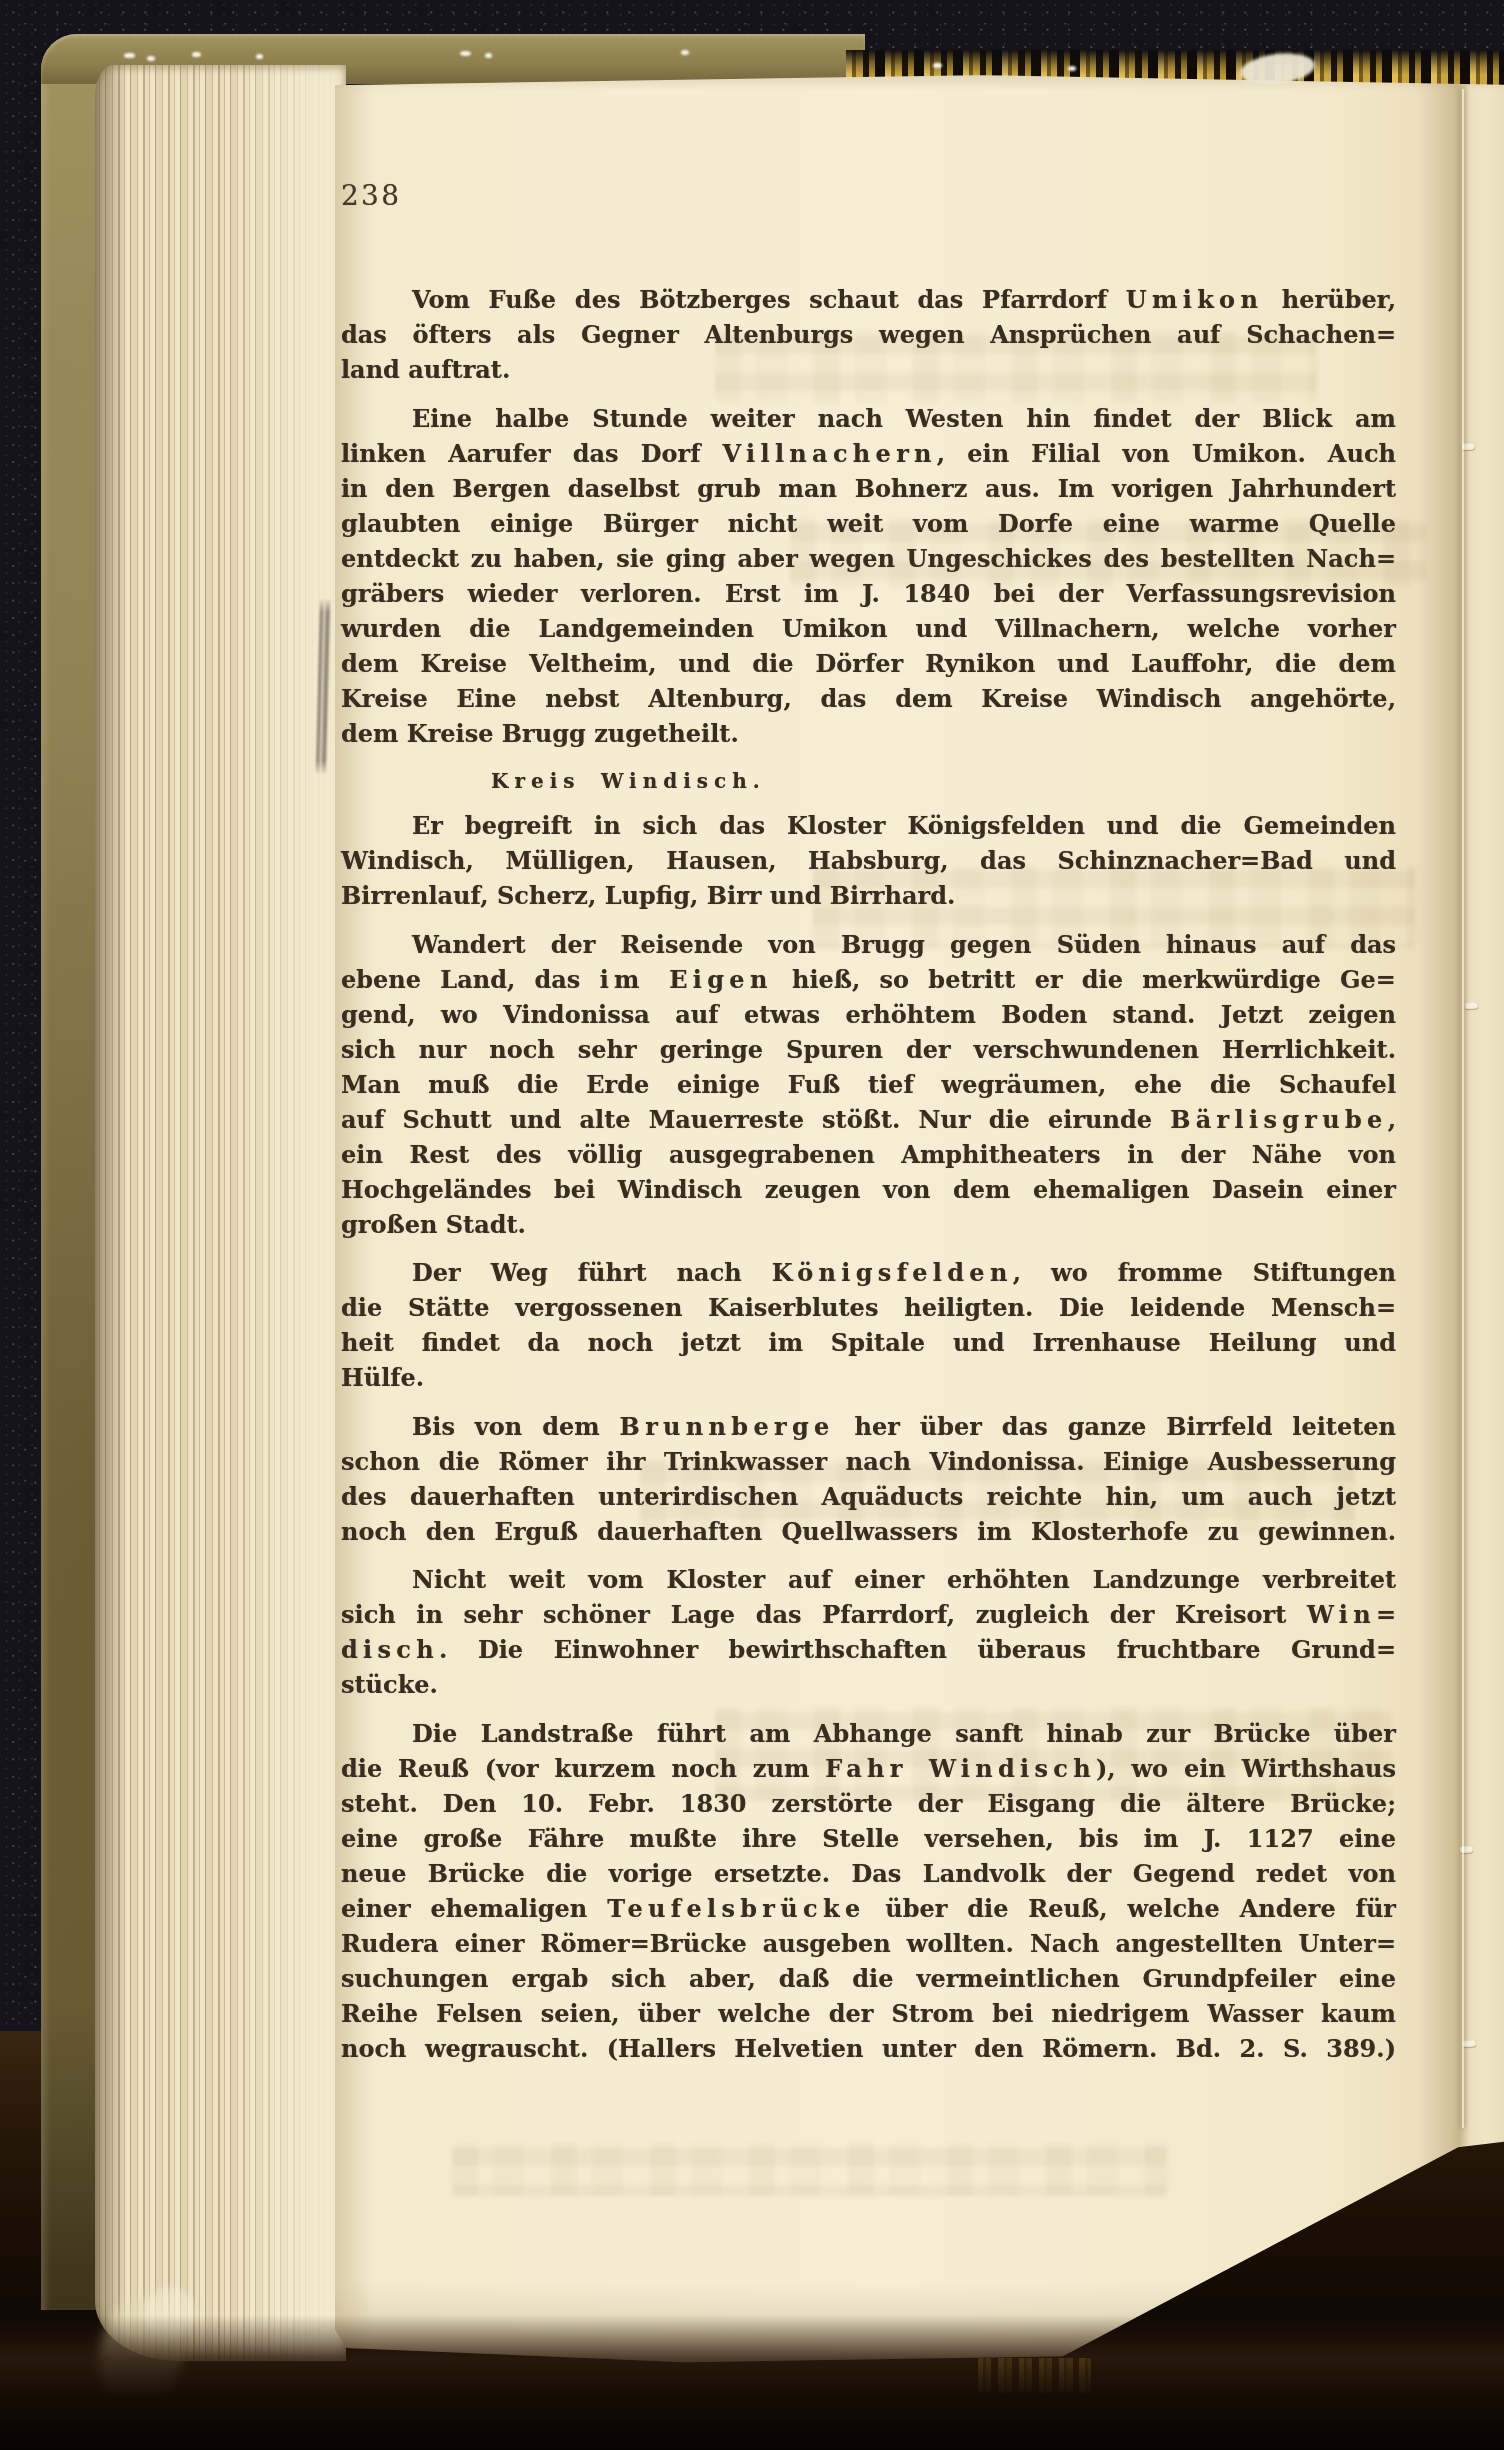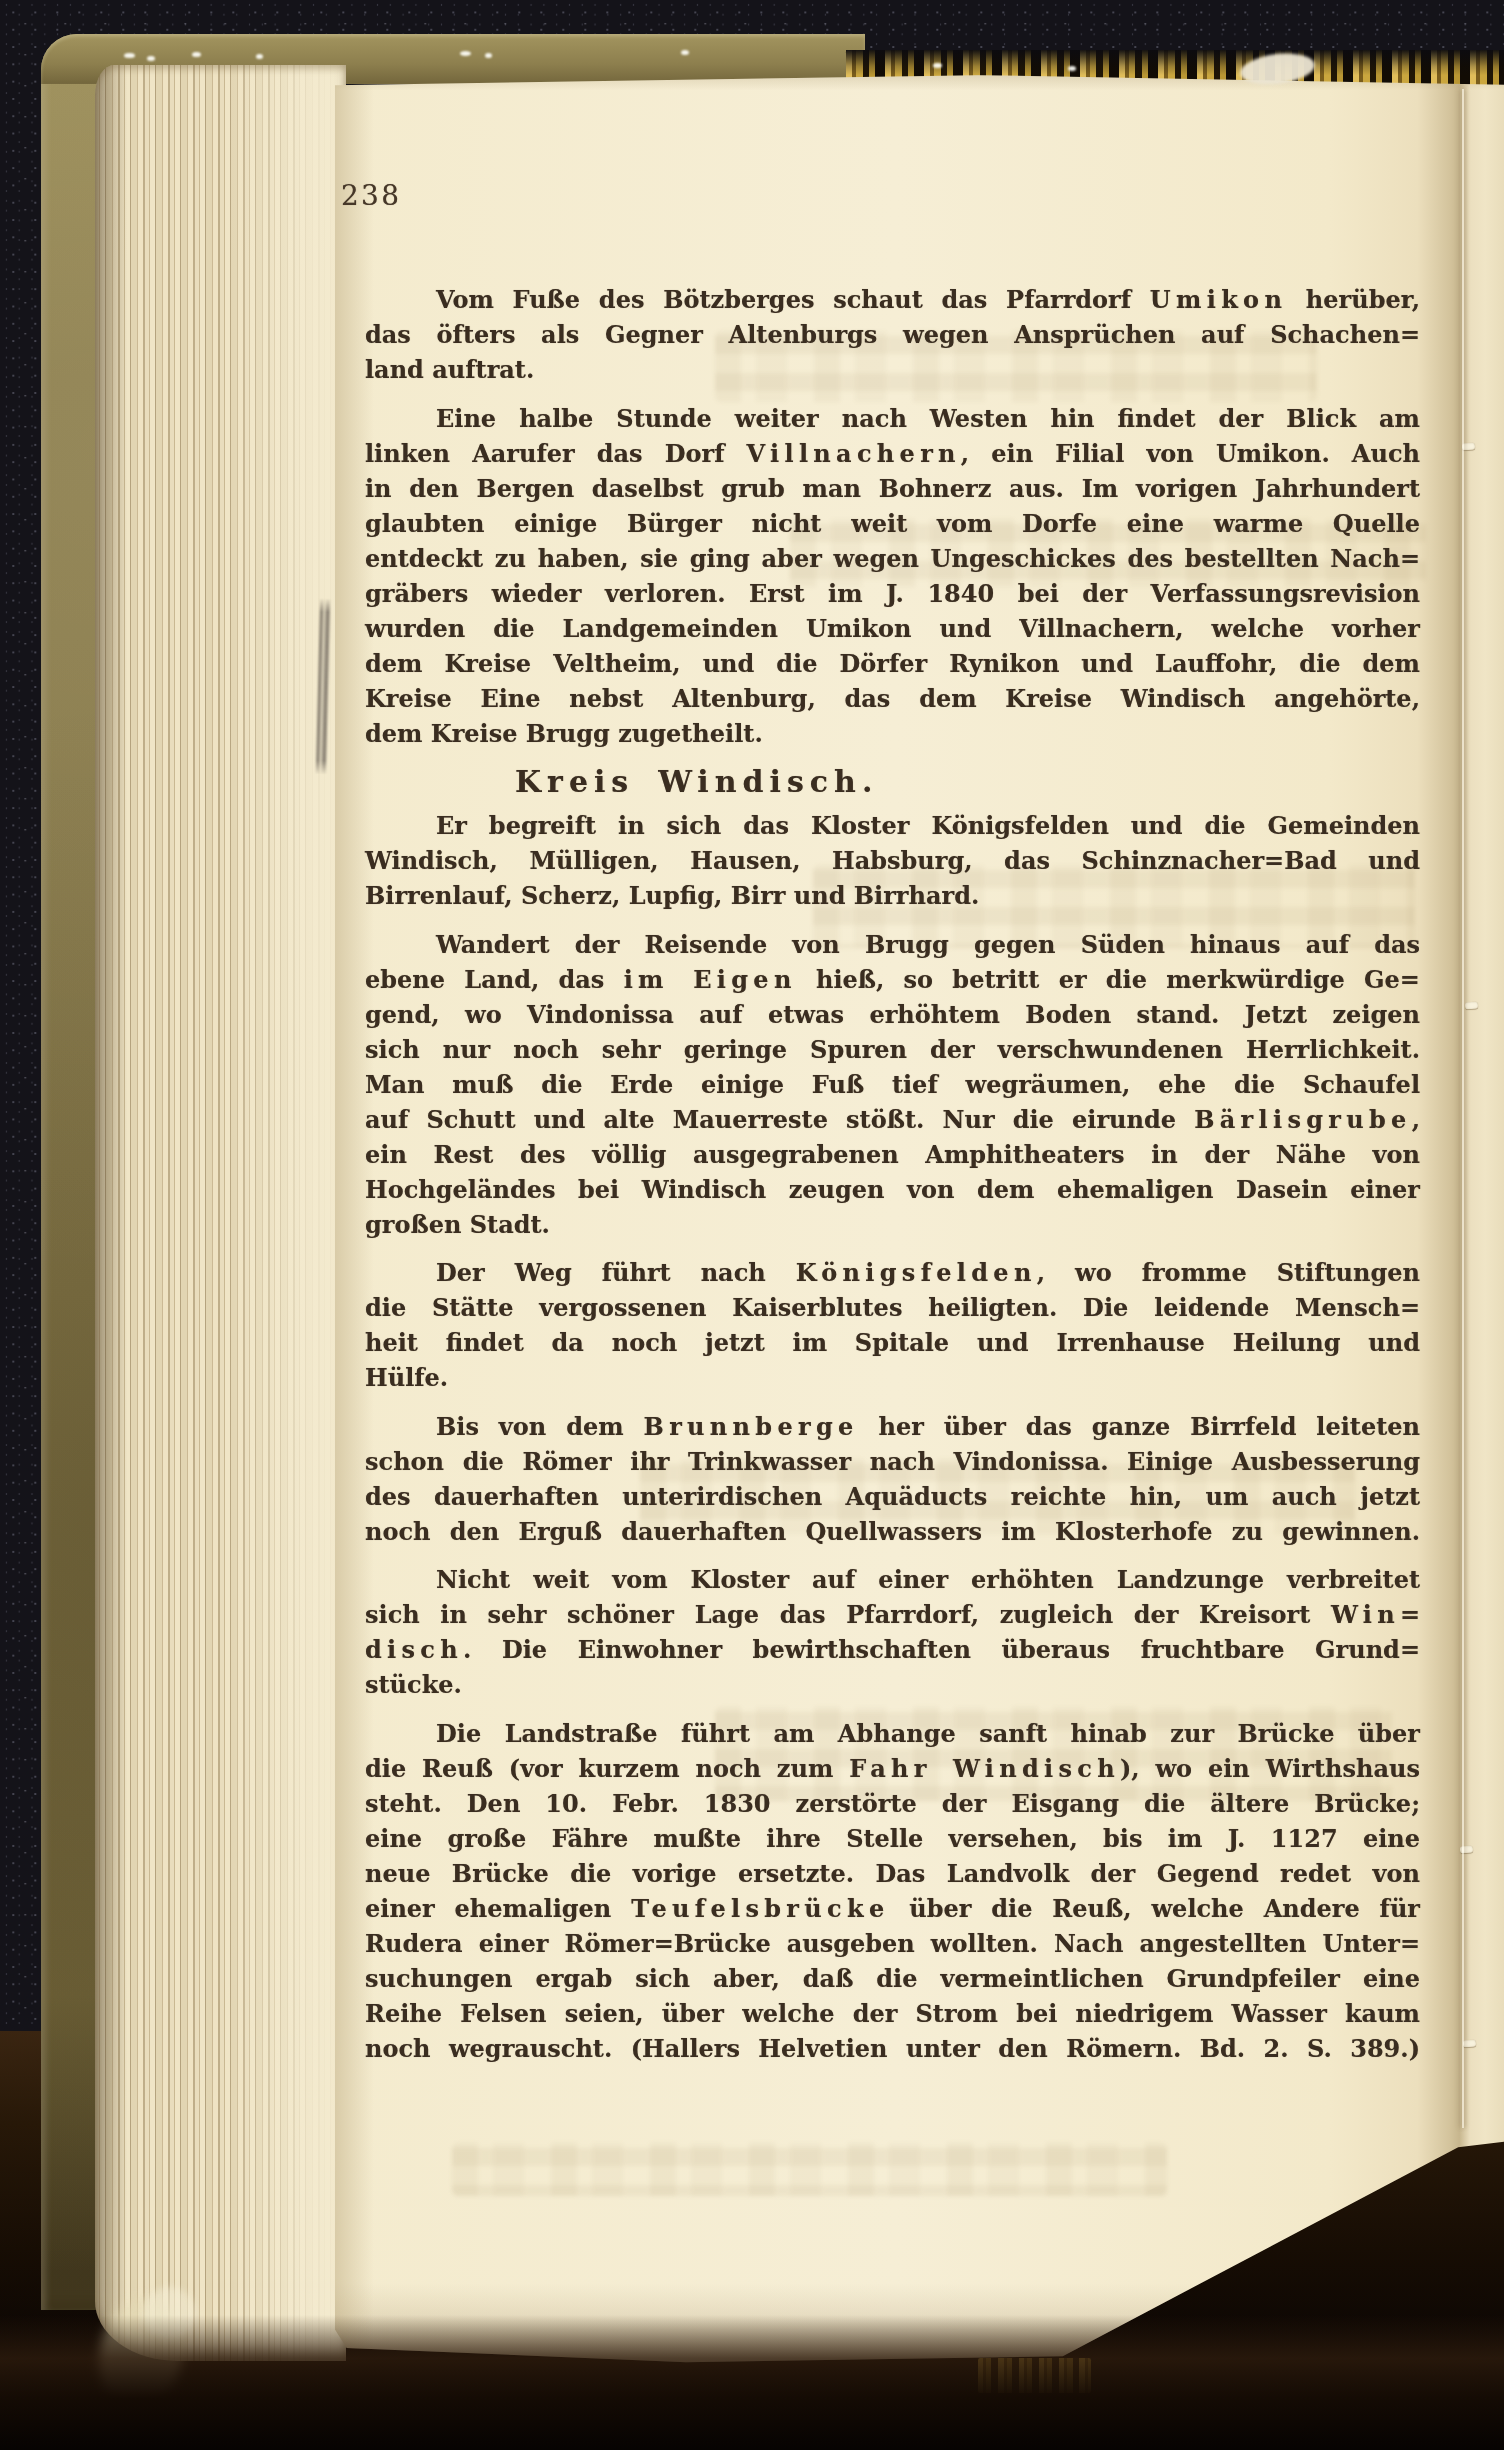--- a/index.html
+++ b/index.html
@@ -71,28 +71,28 @@
       background:
         repeating-linear-gradient(180deg, rgba(0,0,0,0) 0 5.3px, rgba(137,113,66,.15) 5.3px 22.6px, rgba(0,0,0,0) 22.6px 37px),
         repeating-linear-gradient(90deg, rgba(137,113,66,.13) 0 25.6px, rgba(0,0,0,0) 25.6px 41px,
           rgba(137,113,66,.09) 41px 72px, rgba(0,0,0,0) 72px 99px);}
 
   
   .pagenum{position:absolute;left:6px;top:108px;font-size:28px;letter-spacing:2.3px;
       color:#463728;text-shadow:0 0 0.8px rgba(70,55,40,.5);}
   .bodytext{position:absolute;left:6px;top:211px;width:1055px;color:#3a2d20;
       font-weight:bold;font-size:24px;line-height:35px;
-      text-shadow:0 0 0.8px rgba(58,45,32,.45);margin-left:24px;}
+      text-shadow:0 0 0.8px rgba(58,45,32,.45);}
   .para{margin:0 0 13.5px 0;}
   .para:last-child{margin-bottom:0;}
   .line{text-align:justify;text-align-last:justify;}
   .line.endline{text-align-last:left;}
   .line.indent{text-indent:71px;}
   .sperr{letter-spacing:5.3px;}
-  .heading{font-size:30px;letter-spacing:6px;word-spacing:7.5px;margin:10.5px 0 9px 150px;}
+  .heading{font-size:20px;letter-spacing:6px;word-spacing:7.5px;margin:10.5px 0 9px 150px;}
 
   
   .stitch{position:absolute;width:12.8px;height:6.8px;border-radius:2.3px;
       background:#f8f2dd;box-shadow:0 0.8px 0.8px rgba(110,90,55,.55), inset 0 0 1.5px rgba(140,115,70,.5);
       transform:rotate(-4deg);}
 
   
   .pencil{position:absolute;left:311px;top:598px;width:30px;height:177px;
       background:
         linear-gradient(90deg, transparent 0 6.8px, rgba(118,110,98,.8) 6.8px 10.5px,

